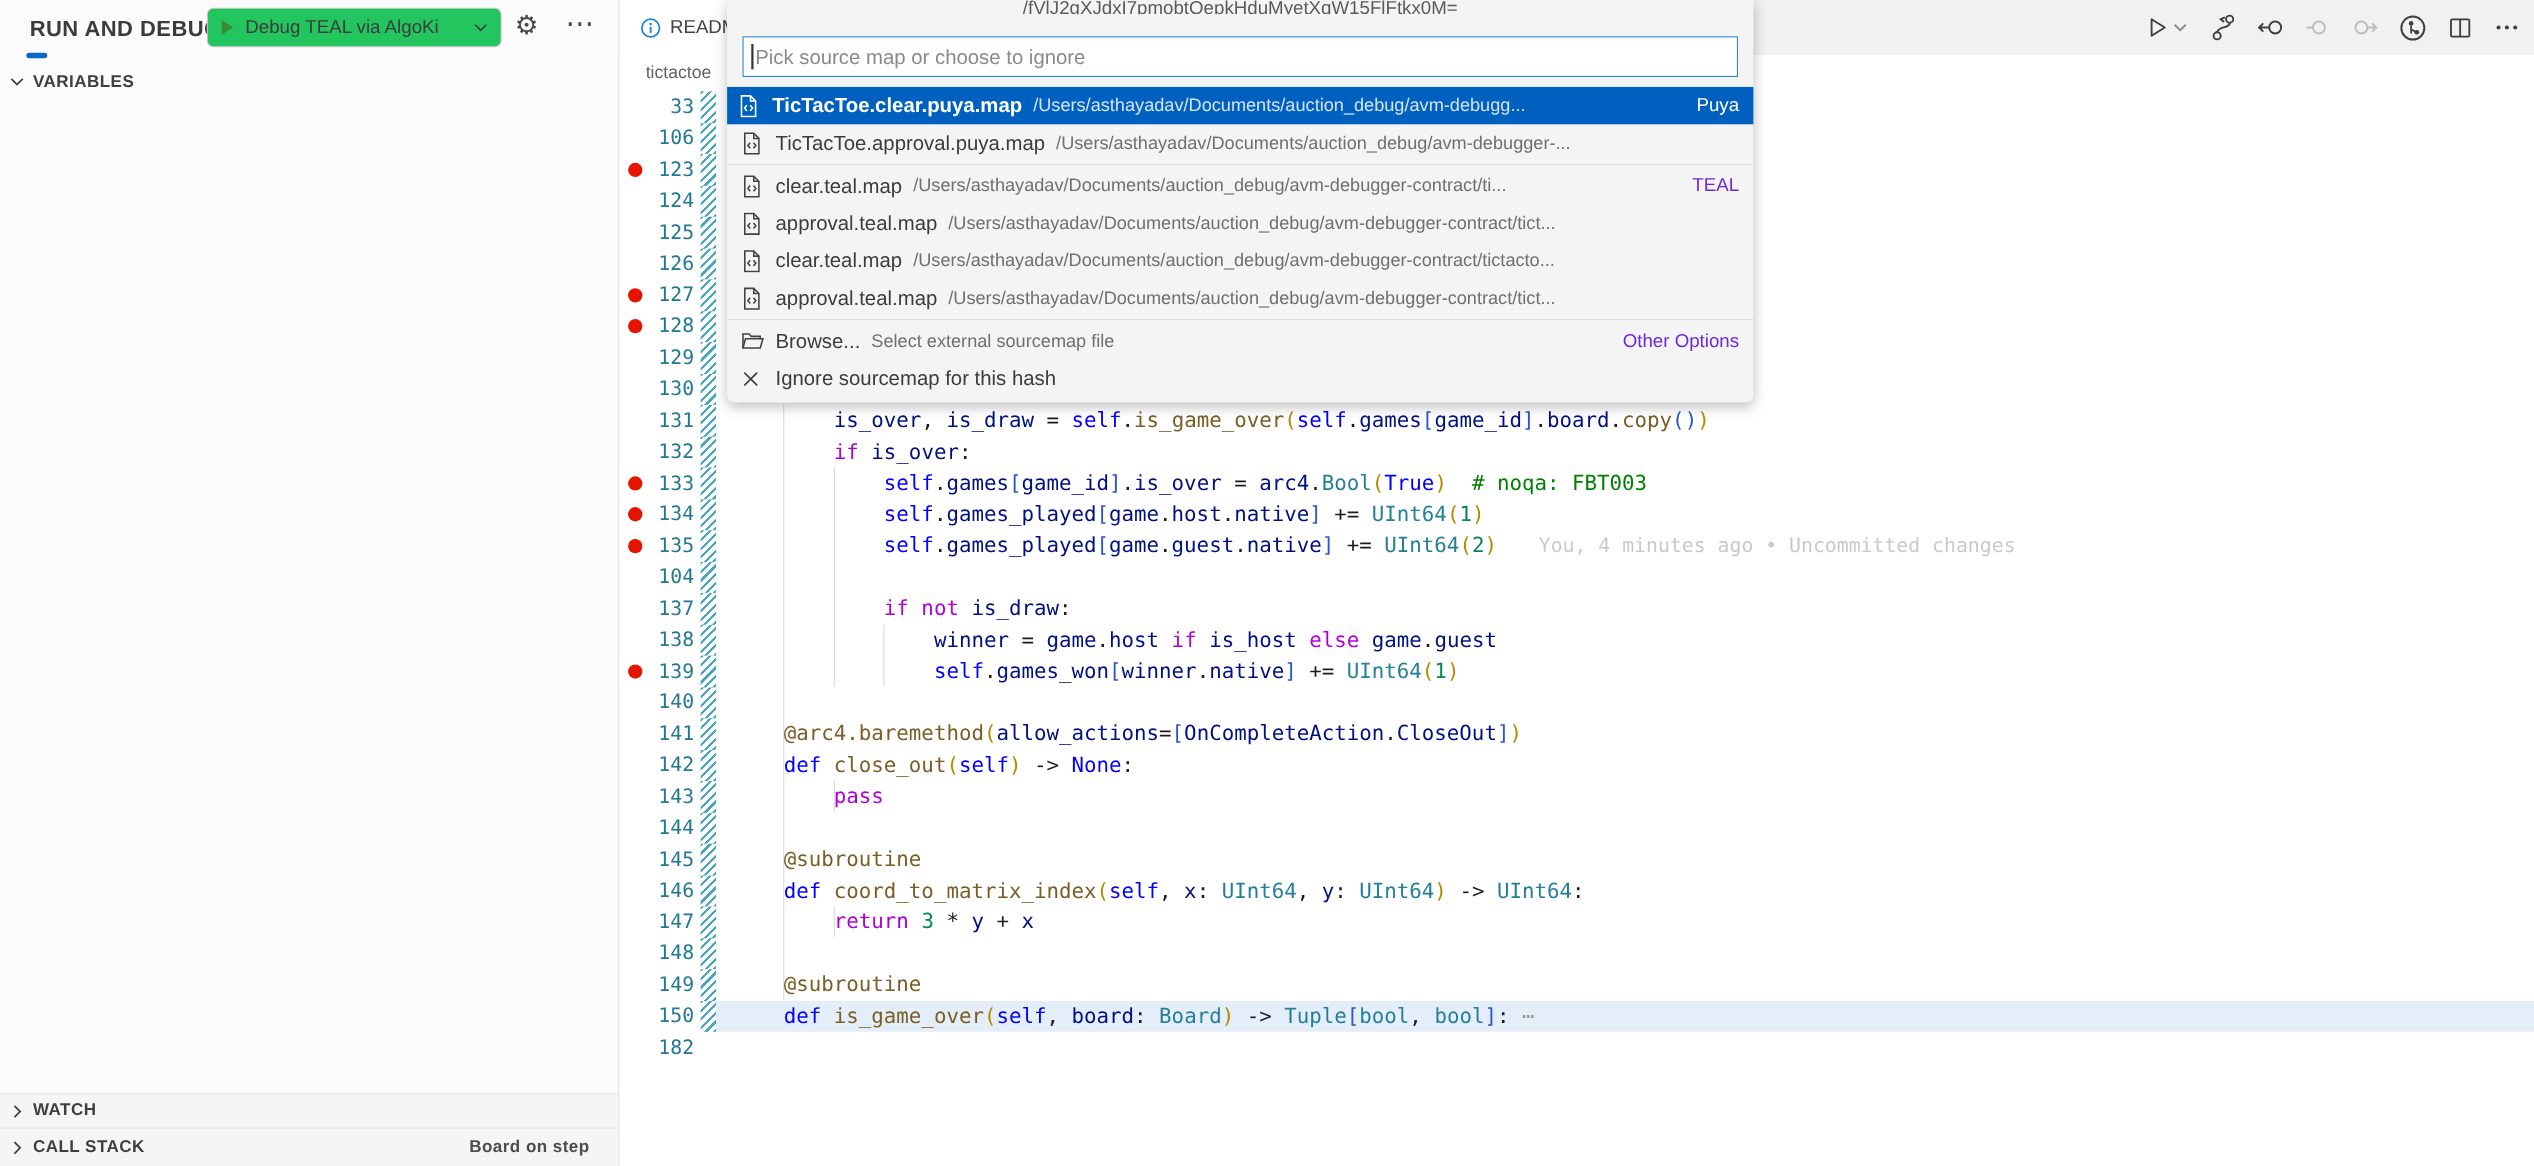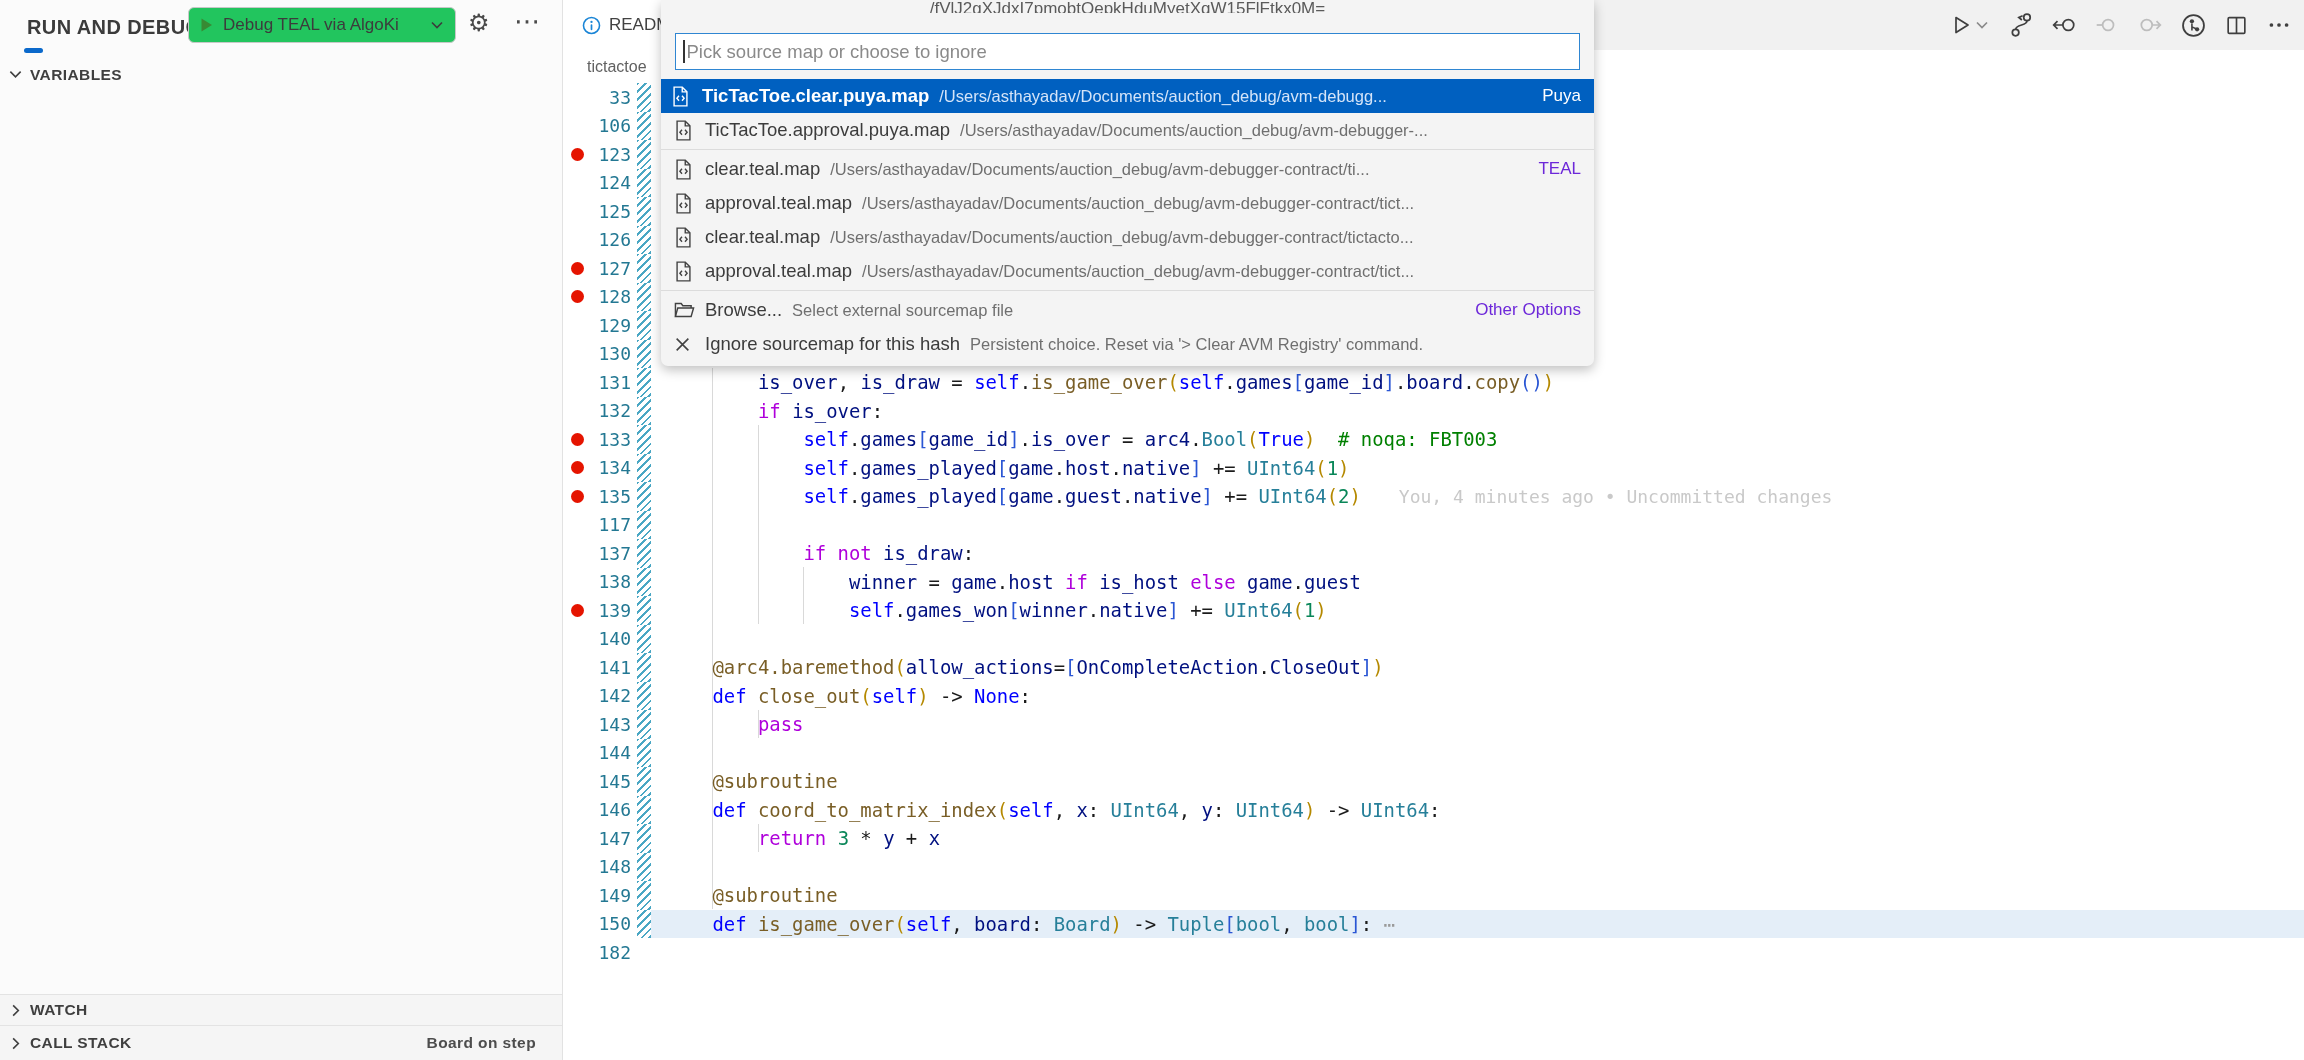--- a/index.html
+++ b/index.html
@@ -349,21 +349,21 @@
             <div class="bp-col">
               <span class="bp-dot"></span>
             </div>
             <div class="num">135</div>
             <div class="hatch on"></div>
             <div class="fold-col"></div>
             <pre>            <span class="tk-k2">self</span><span class="tk-p">.</span><span class="tk-v">games_played</span><span class="tk-b2">[</span><span class="tk-v">game</span><span class="tk-p">.</span><span class="tk-v">guest</span><span class="tk-p">.</span><span class="tk-v">native</span><span class="tk-b2">]</span><span class="tk-p"> += </span><span class="tk-t">UInt64</span><span class="tk-b1">(</span><span class="tk-n">2</span><span class="tk-b1">)</span><span class="gitlens">You, 4 minutes ago • Uncommitted changes</span></pre>
           </div>
           <div class="line">
             <div class="bp-col"></div>
-            <div class="num">117</div>
+            <div class="num">104</div>
             <div class="hatch on"></div>
             <div class="fold-col"></div>
             <pre></pre>
           </div>
           <div class="line">
             <div class="bp-col"></div>
             <div class="num">137</div>
             <div class="hatch on"></div>
             <div class="fold-col"></div>
             <pre>            <span class="tk-k">if</span><span class="tk-p"> </span><span class="tk-k">not</span><span class="tk-p"> </span><span class="tk-v">is_draw</span><span class="tk-p">:</span></pre>
@@ -566,18 +566,17 @@
           <span class="qp-desc">Select external sourcemap file</span>
           <span class="qp-badge link">Other Options</span>
         </div>
         <div class="qp-row">
           <span class="qp-icon">
             <svg width="17" height="17" viewBox="0 0 16 16">
               <path d="M2.5 2.5 13.5 13.5M13.5 2.5 2.5 13.5" stroke="currentColor" stroke-width="1.5"></path>
             </svg>
           </span>
           <span class="qp-label">Ignore sourcemap for this hash</span>
-          <span class="qp-desc">Persistent choice. Reset via '&gt; Clear AVM Registry' command.</span>
         </div>
       </div>
   </div>
 
 </div>
 
 </body></html>

